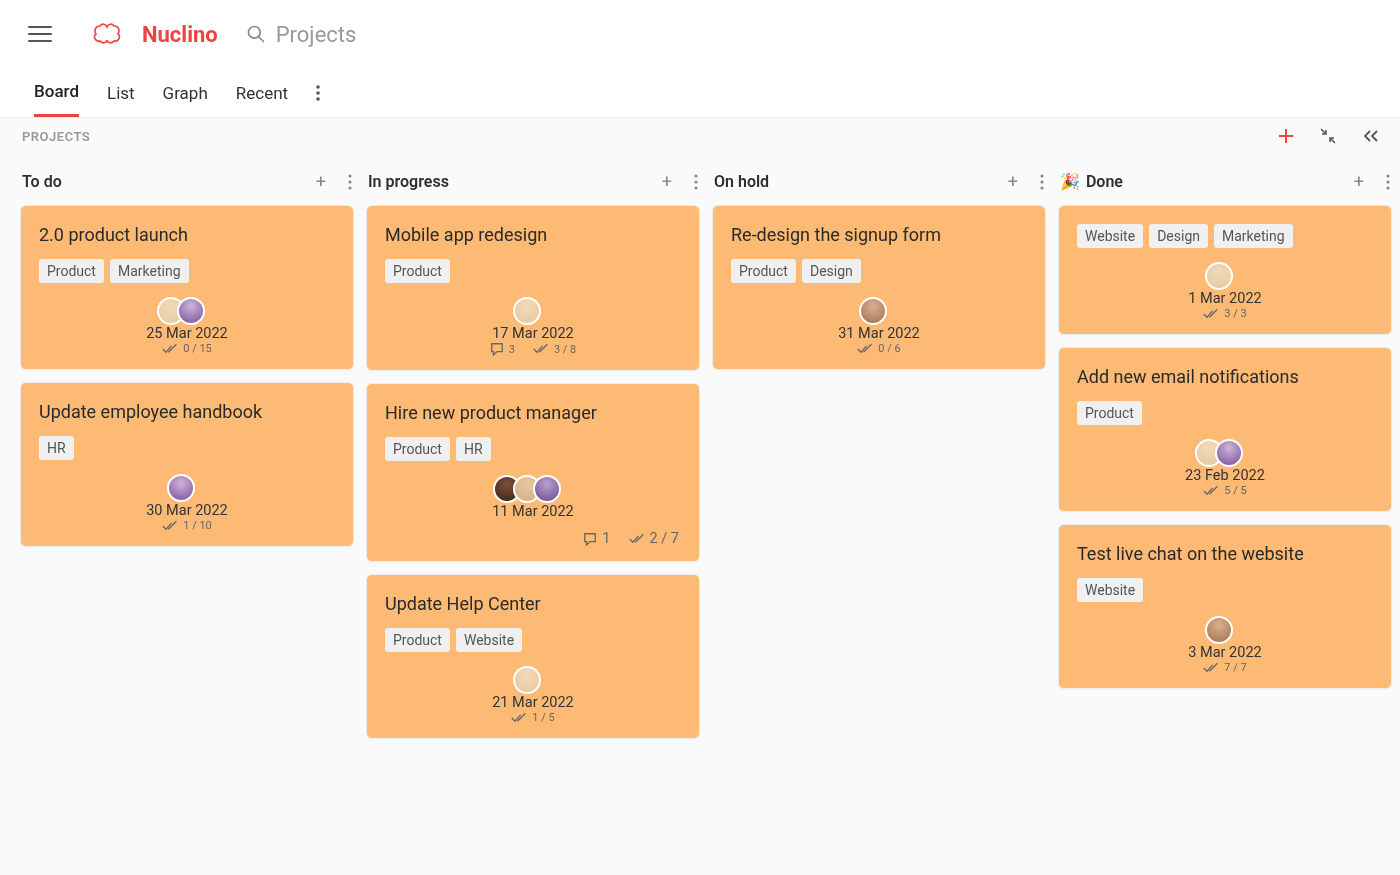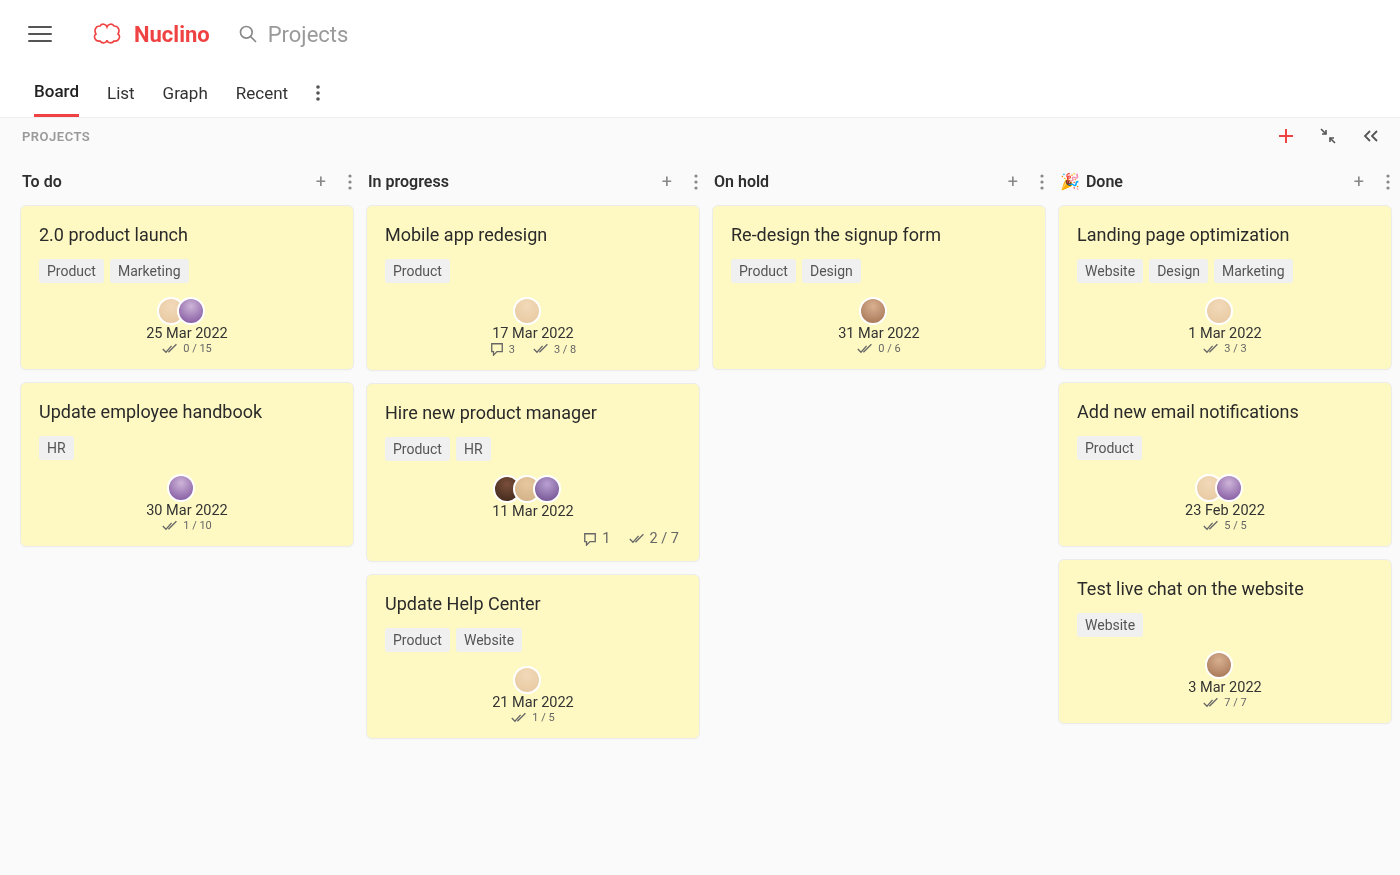--- a/index.html
+++ b/index.html
@@ -18,21 +18,21 @@
     height: 68px;
     padding: 0 28px;
   }
   .menu-btn {
     width: 24px; height: 24px;
     display: flex; flex-direction: column; justify-content: center; gap: 5px;
     cursor: pointer;
     margin-right: 40px;
   }
   .menu-btn span { height: 2px; background: #555; border-radius: 1px; }
-  .logo { display: flex; align-items: center; gap: 12px; margin-right: 28px; }
+  .logo { display: flex; align-items: center; gap: 20px; margin-right: 28px; }
   .logo-text { font-size: 22px; font-weight: 700; color: #ef4343; }
   .search-area { display: flex; align-items: center; gap: 10px; flex: 1; }
   .search-icon { color: #888; }
   .search-text { font-size: 22px; color: #9a9a9a; }
   .header-right { display: flex; align-items: center; gap: 28px; }
   .invite { display: flex; align-items: center; gap: 6px; color: #555; font-size: 15px; cursor: pointer; letter-spacing: 0.3px; }
   .bell-icon { color: #444; cursor: pointer; }
   .avatar-wrap { position: relative; cursor: pointer; }
   .avatar-lg { width: 44px; height: 44px; border-radius: 50%; }
   .presence { position: absolute; bottom: 0; right: 0; width: 10px; height: 10px; background: #5cc85c; border-radius: 50%; }
@@ -55,21 +55,21 @@
   .columns { display: flex; gap: 12px; padding: 8px 20px; align-items: flex-start; }
   .col { width: 334px; flex-shrink: 0; }
   .col-header { display: flex; align-items: center; padding: 10px 2px 14px 2px; }
   .col-title { font-size: 16px; font-weight: 600; flex: 1; display: flex; align-items: center; gap: 6px; }
   .col-actions { display: flex; align-items: center; gap: 22px; color: #888; }
   .col-actions .plus { cursor: pointer; font-size: 18px; line-height: 1; }
   .col-actions .vdots { cursor: pointer; }
   .cards { display: flex; flex-direction: column; gap: 12px; }
   
   .card {
-    background: #fef9c3;
+    background: #fdba74;
     border: 1px solid #ececec;
     border-radius: 6px;
     padding: 18px 18px 14px 18px;
     cursor: pointer;
     box-shadow: 0 1px 2px rgba(0,0,0,0.02);
   }
   .card-title { font-size: 18px; font-weight: 400; color: #2a2a2a; margin-bottom: 14px; }
   .tags { display: flex; gap: 6px; flex-wrap: wrap; margin-bottom: 14px; }
   .tag { background: #f0f0f0; color: #555; font-size: 14px; padding: 4px 8px; border-radius: 3px; }
   .card-foot { display: flex; align-items: center; flex-direction: column; }
@@ -375,21 +375,20 @@
               <svg width="4" height="16" viewBox="0 0 4 16">
                 <circle cx="2" cy="2" r="1.6" fill="currentColor"></circle>
                 <circle cx="2" cy="8" r="1.6" fill="currentColor"></circle>
                 <circle cx="2" cy="14" r="1.6" fill="currentColor"></circle>
               </svg>
             </span>
           </div>
         </div>
         <div class="cards">
           <div class="card">
-            <div class="card-title">Landing page optimization</div>
             <div class="tags">
               <span class="tag">Website</span>
               <span class="tag">Design</span>
               <span class="tag">Marketing</span>
             </div>
             <div class="card-foot">
               <div class="avatars">
                 <div class="ava ava-1"></div>
               </div>
               <div class="date">1 Mar 2022</div>

